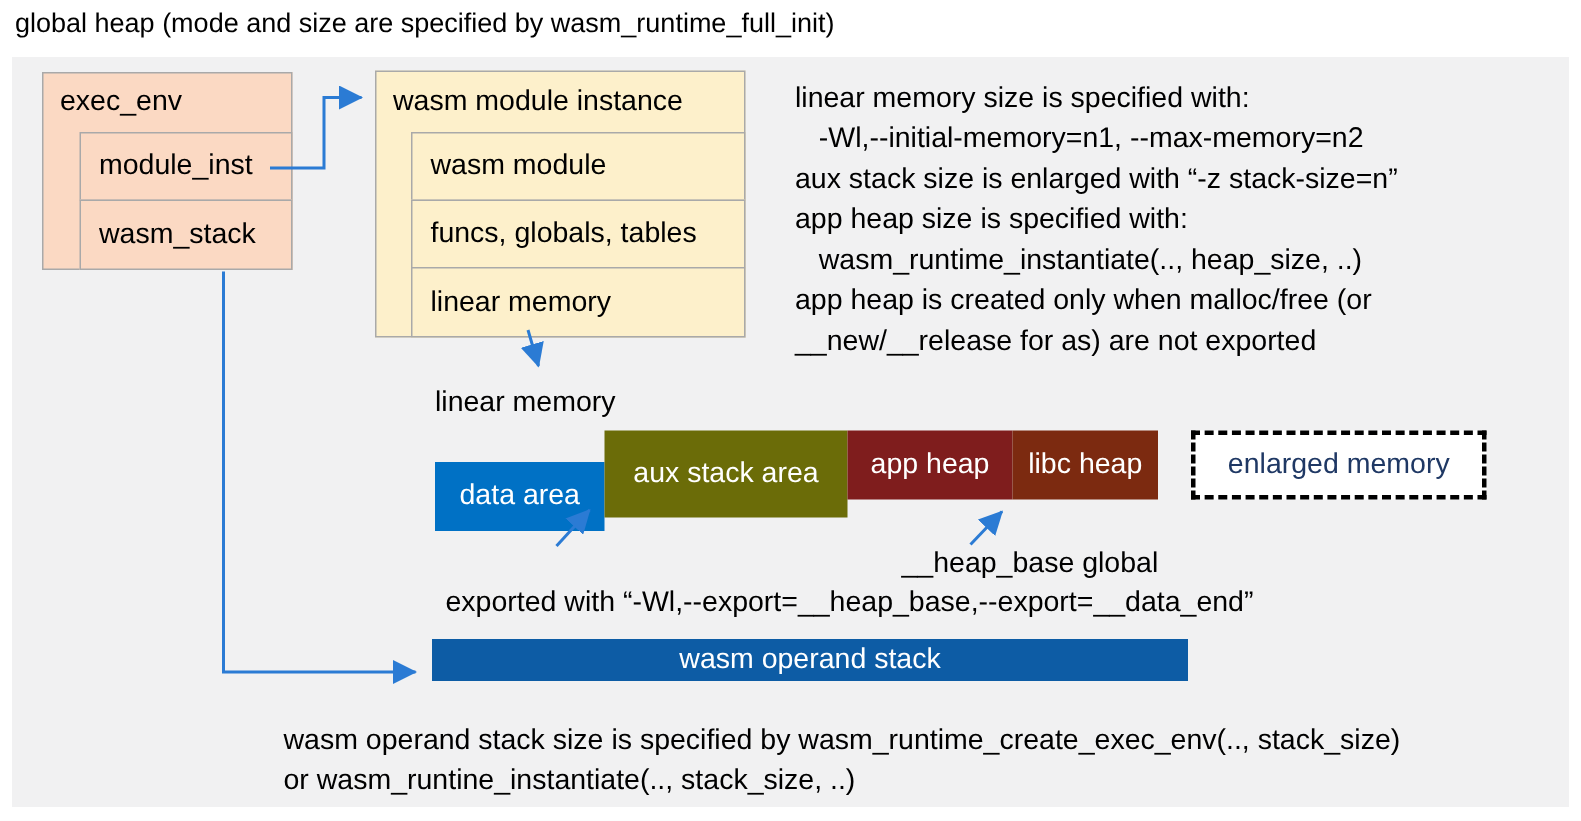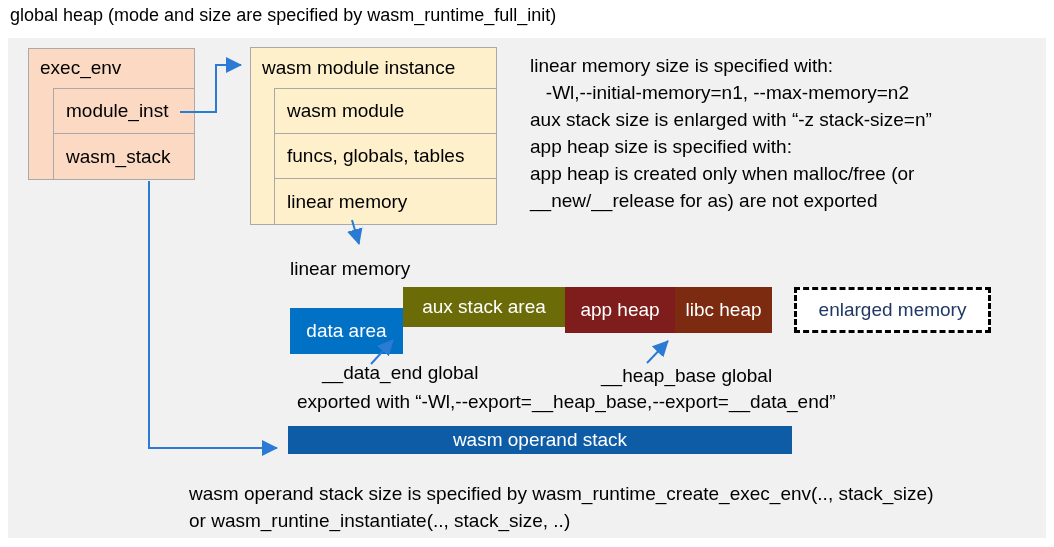--- a/index.html
+++ b/index.html
@@ -44,33 +44,33 @@
   <div class="abs box-label" style="left:250px;top:47px;width:247px;height:41px;">wasm module instance</div>
   <div class="abs box cream box-label" style="left:274px;top:88px;width:223px;height:46px;">wasm module</div>
   <div class="abs box cream box-label" style="left:274px;top:133px;width:223px;height:46px;">funcs, globals, tables</div>
   <div class="abs box cream box-label" style="left:274px;top:178px;width:223px;height:47px;">linear memory</div>
 
   <div class="abs" style="left:530px;top:52px;">
     <div class="note">linear memory size is specified with:</div>
     <div class="note">   -Wl,--initial-memory=n1, --max-memory=n2</div>
     <div class="note">aux stack size is enlarged with “-z stack-size=n”</div>
     <div class="note">app heap size is specified with:</div>
+    <div class="note">   wasm_runtime_instantiate(.., heap_size, ..)</div>
     <div class="note">app heap is created only when malloc/free (or</div>
     <div class="note">__new/__release for as) are not exported</div>
   </div>
 
   <div class="abs small-label" style="left:290px;top:258px;">linear memory</div>
 
   <div class="abs seg seg-data" style="left:290px;top:287px;width:113px;height:46px;margin-top:21px;">data area</div>
-  <div class="abs seg seg-aux" style="left:403px;top:287px;width:162px;height:40px;">aux stack area</div>
+  <div class="abs seg seg-aux" style="left:403px;top:287px;width:162px;height:58px;">aux stack area</div>
   <div class="abs seg seg-app" style="left:565px;top:287px;width:110px;height:46px;">app heap</div>
   <div class="abs seg seg-libc" style="left:675px;top:287px;width:97px;height:46px;">libc heap</div>
   <div class="abs seg seg-enlarged" style="left:794px;top:287px;width:197px;height:46px;">enlarged memory</div>
 
-  <div class="abs small-label" style="left:322px;top:362px;">__data_end global</div>
   <div class="abs small-label" style="left:601px;top:365px;">__heap_base global</div>
   <div class="abs small-label" style="left:297px;top:391px;">exported with “-Wl,--export=__heap_base,--export=__data_end”</div>
 
   <div class="abs bar-operand" style="left:288px;top:426px;width:504px;height:28px;">wasm operand stack</div>
 
   <div class="abs" style="left:189px;top:480px;">
     <div class="note">wasm operand stack size is specified by wasm_runtime_create_exec_env(.., stack_size)</div>
     <div class="note">or wasm_runtine_instantiate(.., stack_size, ..)</div>
   </div>
 

